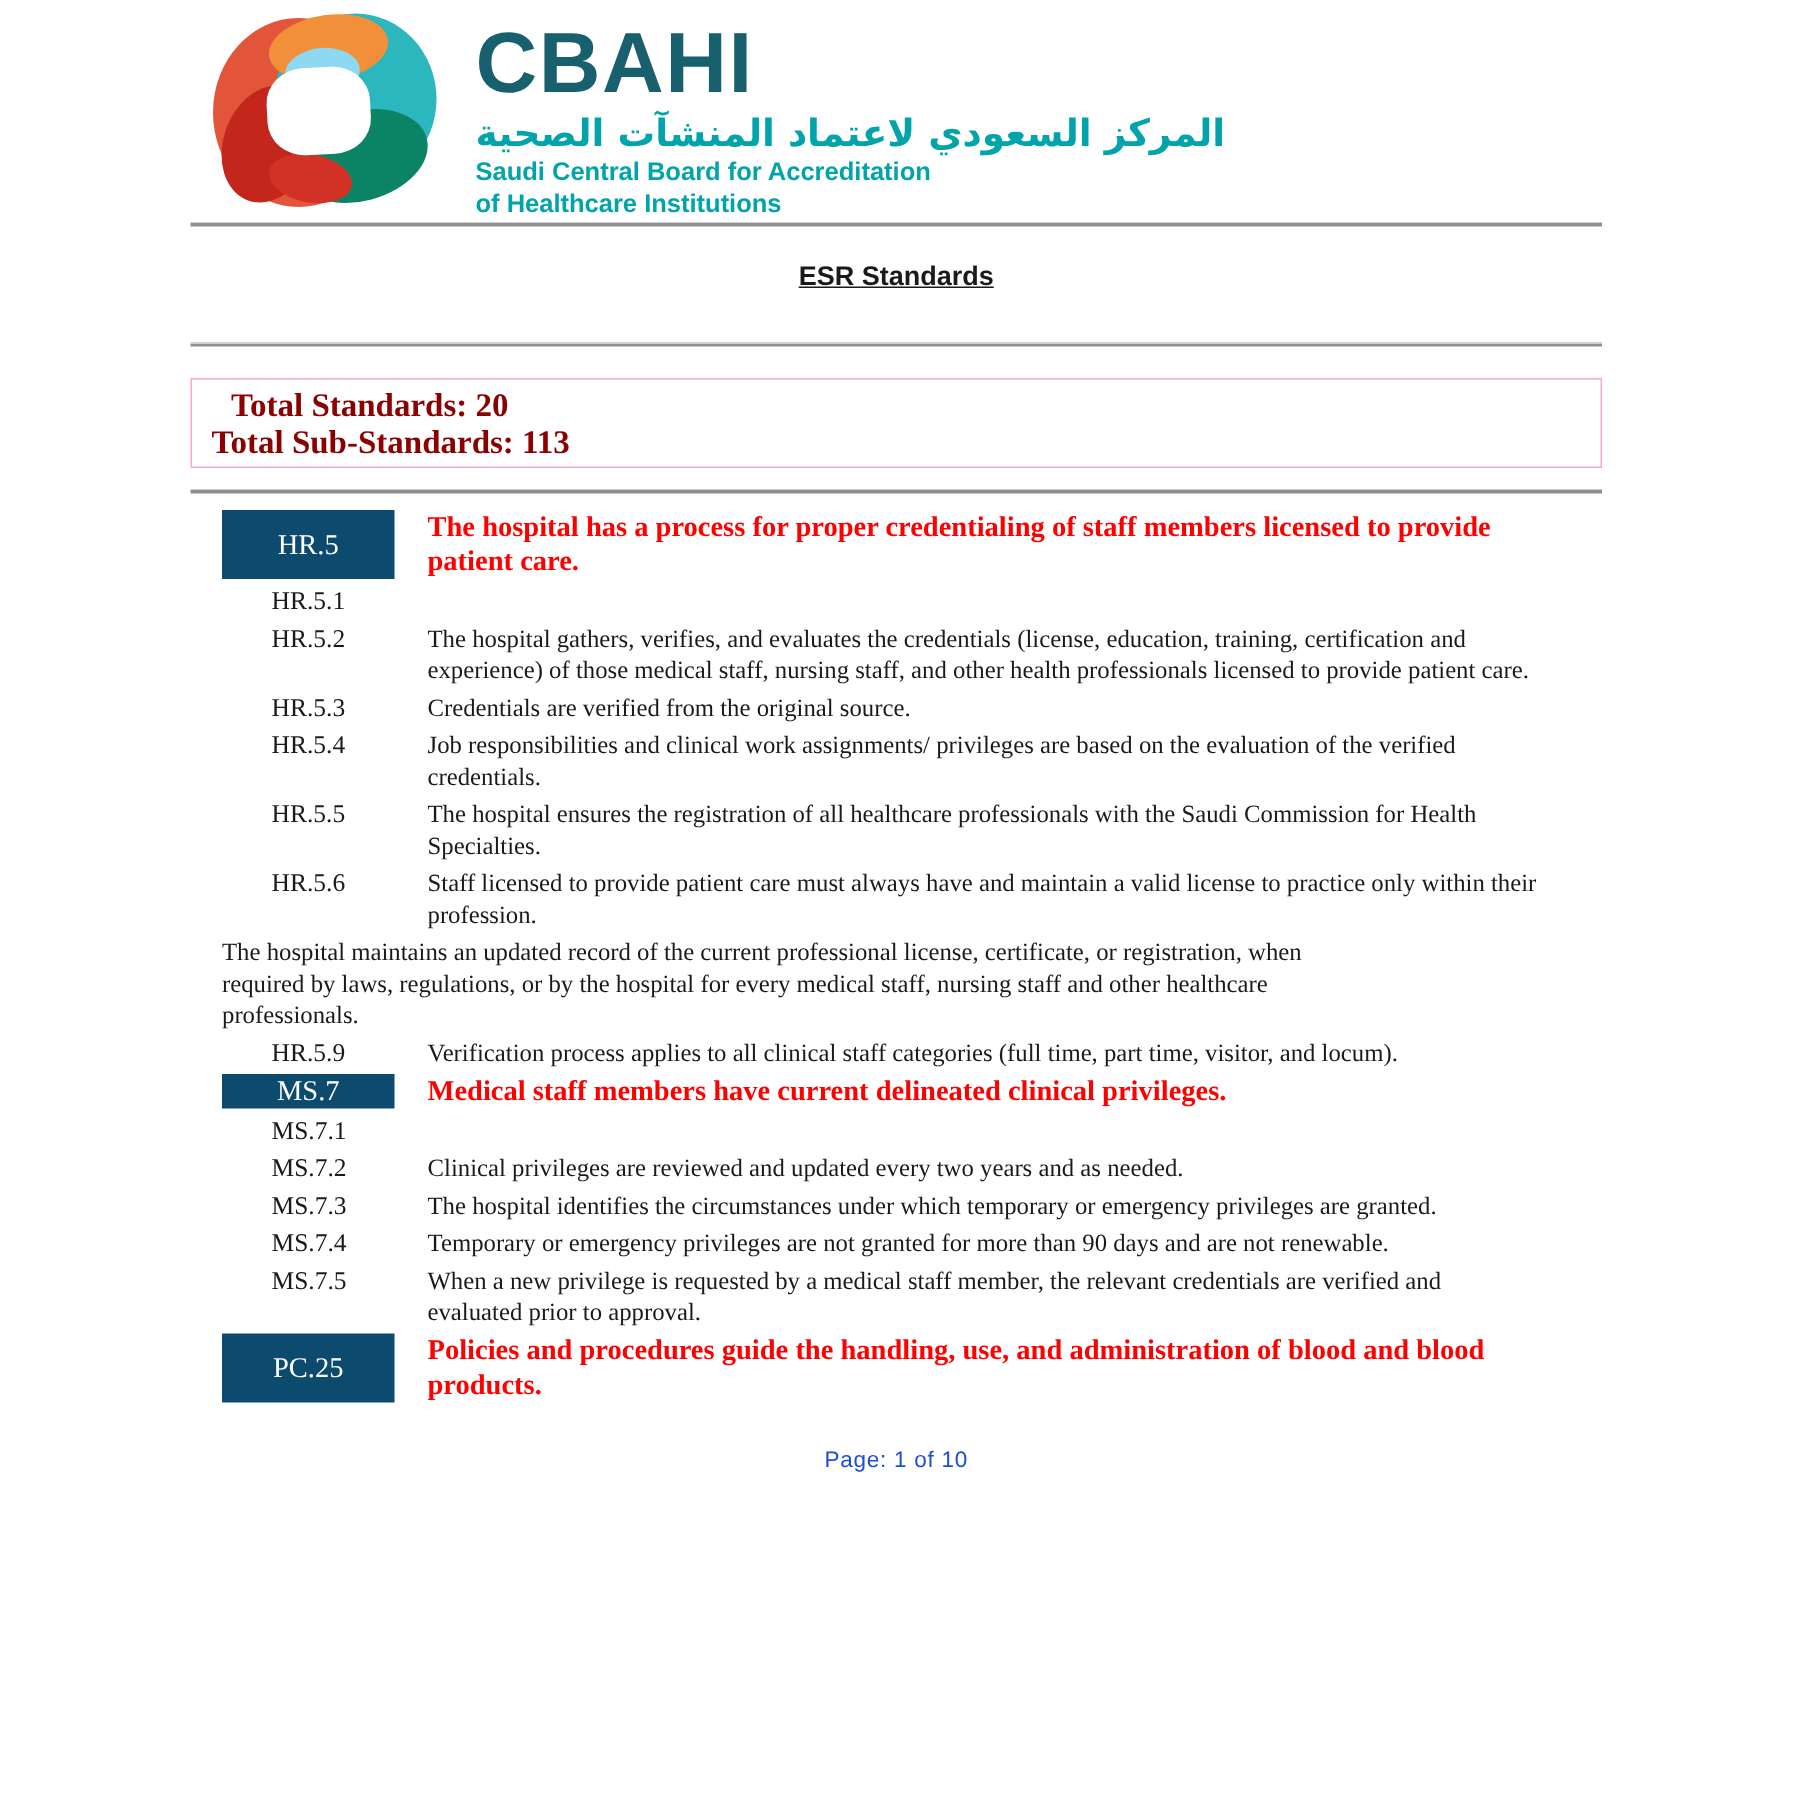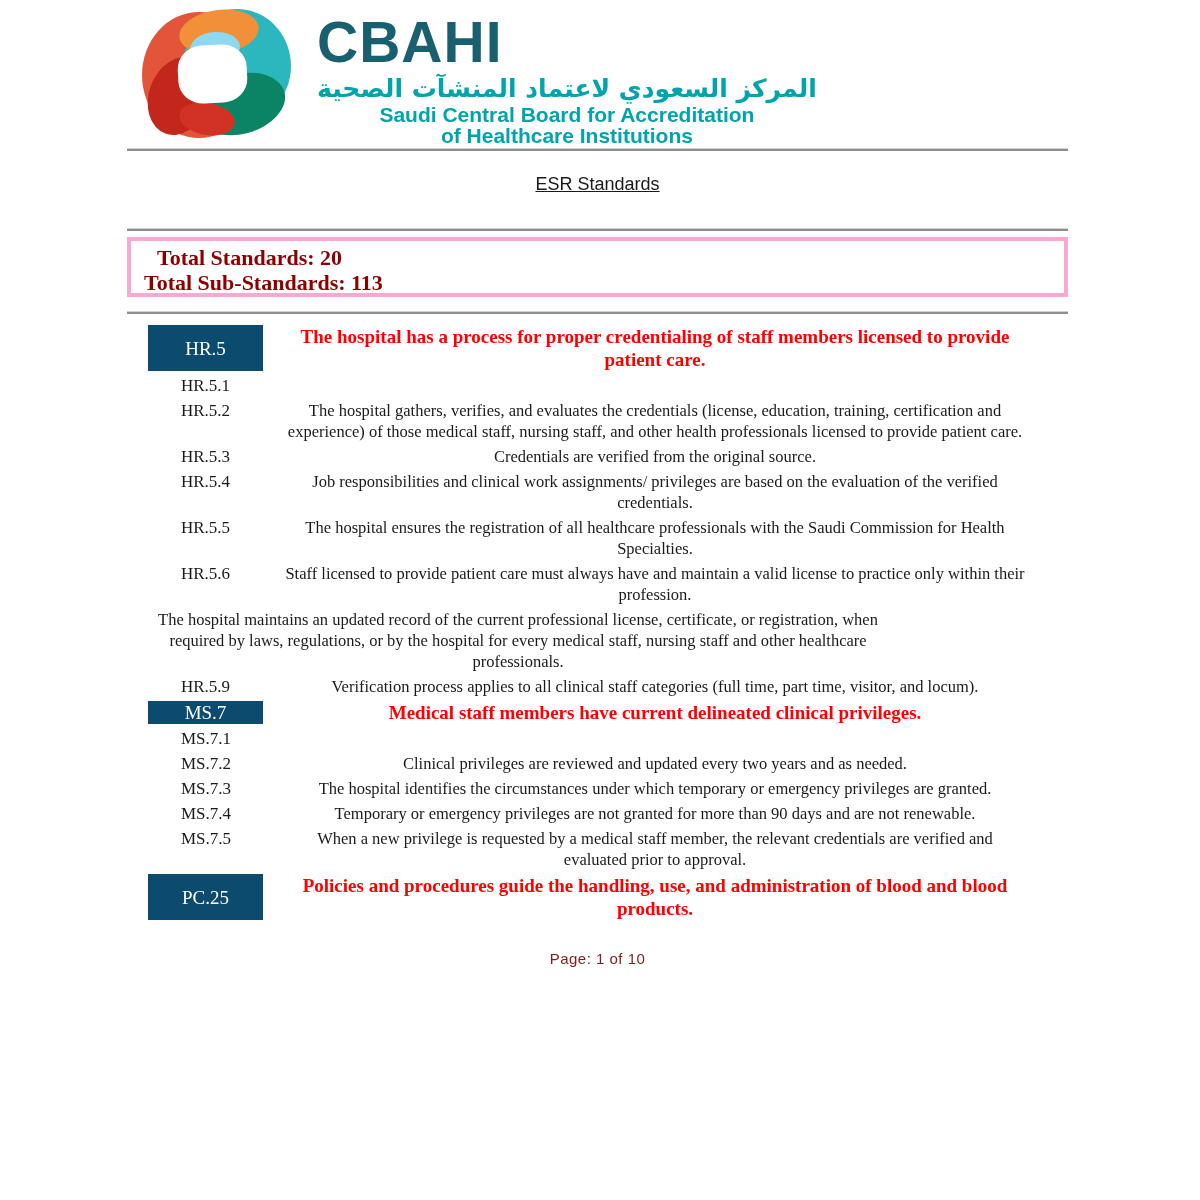--- a/index.html
+++ b/index.html
@@ -38,50 +38,49 @@
     text-align: left;
     font-weight: bold;
     font-size: 25px;
     line-height: 22px;
     margin-top: 8px;
     color: #00A4AA;
   }
   .brand-sub {
     font-family: "Liberation Sans", sans-serif;
     font-weight: bold;
-    font-size: 21px;
+    font-size: 17px;
     line-height: 21px;
     margin-top: 4px;
     color: #00A4AA;
-    text-align: center;
   }
   
   .rule {
     height: 3px;
     background: linear-gradient(#cfcfcf 0 1px, #8f8f8f 1px 3px);
     border: none;
   }
   .rule-1 { margin-top: 3px; }
   .rule-2 { margin-top: 33px; }
   .rule-3 { margin-top: 14px; }
   
   .doc-title {
     margin-top: 22px;
     text-align: center;
     font-family: "Liberation Sans", sans-serif;
-    font-weight: normal;
+    font-weight: bold;
     font-size: 18px;
     line-height: 22px;
     text-decoration: underline;
     color: #1a1a1a;
   }
   
   .summary-box {
-    margin-top: 6px;
-    border: 4px solid #f9a8d4;
+    margin-top: 21px;
+    border: 1px solid #f9a8d4;
     height: 60px;
     padding-top: 4px;
     color: #8B0000;
     font-weight: bold;
     font-size: 22px;
     line-height: 25px;
   }
   .summary-line-1 { padding-left: 26px; }
   .summary-line-2 { padding-left: 13px; }
   
@@ -92,21 +91,20 @@
     width: 115px;
     margin-right: 22px;
     font-size: 17px;
     line-height: 21px;
     padding-left: 33px;
   }
   .desc {
     width: 740px;
     font-size: 16.5px;
     line-height: 21px;
-    text-align: center;
   }
   .row.standard .code-cell {
     background: #0c4a6e;
     color: #ffffff;
     padding: 0;
     display: flex;
     align-items: center;
     justify-content: center;
     font-size: 19px;
   }
@@ -116,21 +114,21 @@
     font-size: 19px;
     line-height: 23px;
   }
   
   .footer {
     margin-top: 30px;
     text-align: center;
     font-family: "Liberation Sans", sans-serif;
     font-size: 15px;
     letter-spacing: 0.5px;
-    color: #7f1d1d;
+    color: #1d4ed8;
   }
 </style>
 </head>
 <body>
 
 <div class="page">
 
   <div class="logo-row">
     <div class="logo-mark">
       <svg width="152" height="145" viewBox="0 0 152 145" aria-hidden="true">

